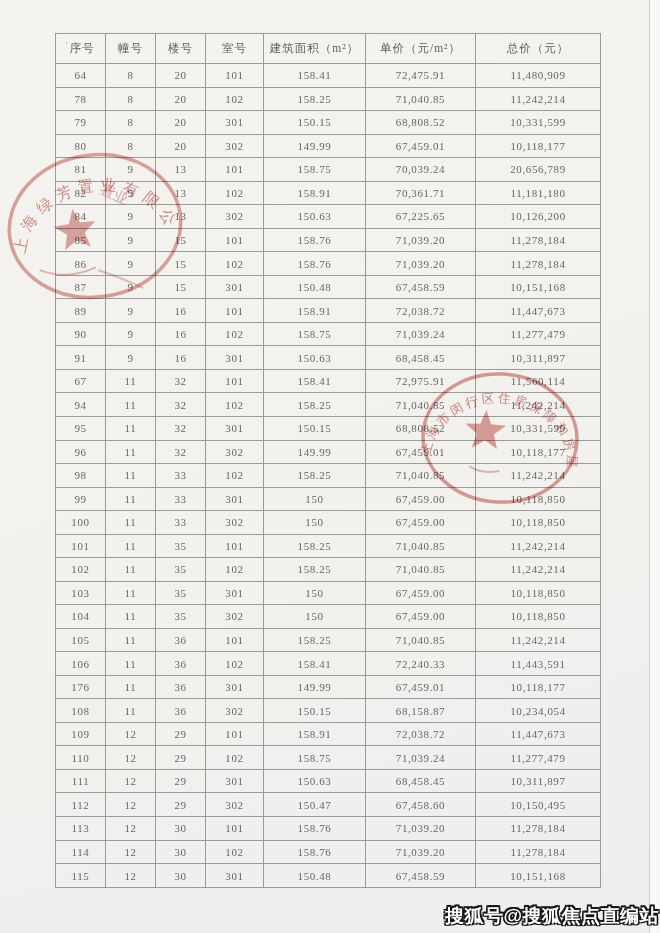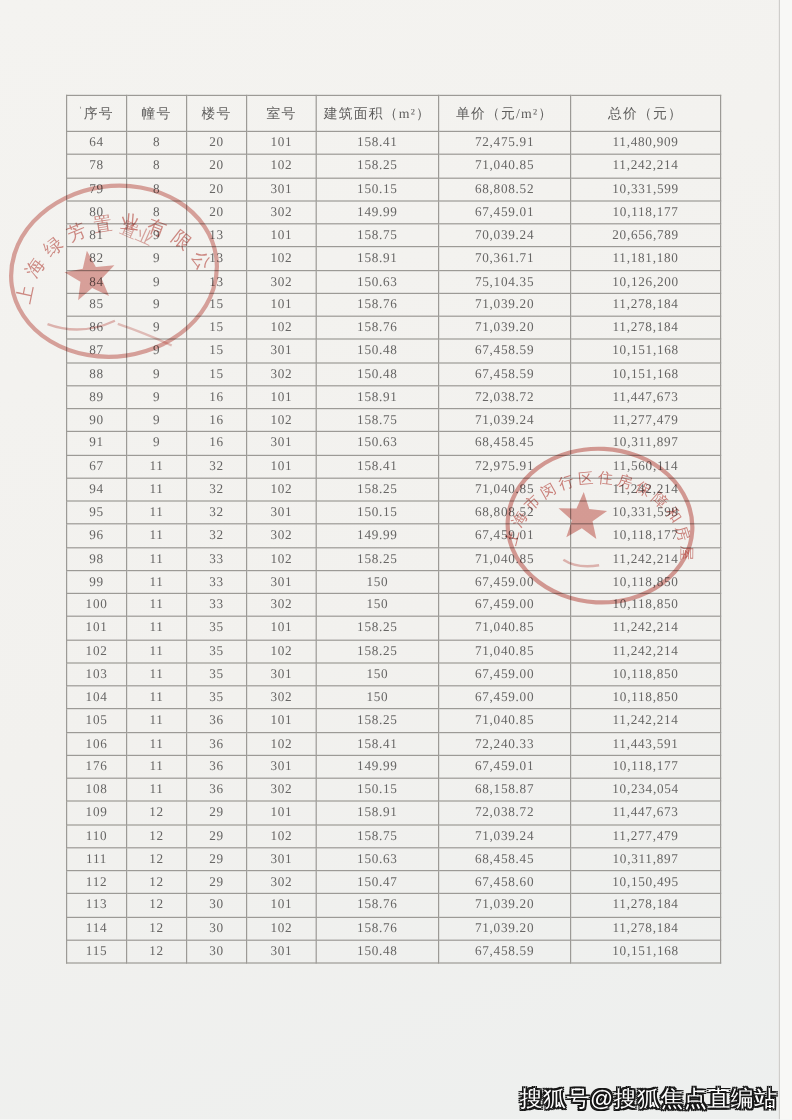--- a/index.html
+++ b/index.html
@@ -14,24 +14,23 @@
 
   
   .page-edge{
     position:absolute; top:0; right:0; width:11px; height:100%;
     background:#f8f8f6; border-left:1px solid #cfcecb;
   }
 
   
   table.price-table{
     position:absolute; left:55px; top:33px;
-    width:545px; height:724px;
+    width:545px; height:855px;
     border-collapse:collapse; table-layout:fixed;
     background:transparent;
-    margin-top:46px;
   }
   .price-table th, .price-table td{
     border:1px solid #9c9a96;
     text-align:center; vertical-align:middle;
     color:#676665; font-weight:normal;
     white-space:nowrap; overflow:hidden;
   }
   .price-table th{
     height:30px; font-size:11.5px; letter-spacing:1px; color:#5f5e5d;
   }
@@ -42,23 +41,23 @@
 
   
   .stamp{
     position:absolute; pointer-events:none;
     mix-blend-mode:multiply; z-index:3;
   }
   .stamp text{ font-family:"Liberation Serif", serif; }
 
   
   .watermark{
-    position:absolute; right:12px; bottom:4px; z-index:5;
+    position:absolute; right:1px; bottom:4px; z-index:5;
     font-family:"Liberation Sans", sans-serif;
-    font-size:19px; font-weight:normal; letter-spacing:0.5px;
+    font-size:19px; font-weight:bold; letter-spacing:0.5px;
     color:#ffffff; transform:scaleY(0.97);
     text-shadow:
       -1.5px -1.5px 0 #161616, 1.5px -1.5px 0 #161616,
       -1.5px 1.5px 0 #161616, 1.5px 1.5px 0 #161616,
       -1.5px 0 0 #161616, 1.5px 0 0 #161616,
       0 -1.5px 0 #161616, 0 1.5px 0 #161616;
   }
 </style>
 </head>
 <body>
@@ -142,21 +141,21 @@
           <td>158.91</td>
           <td>70,361.71</td>
           <td>11,181,180</td>
         </tr>
         <tr>
           <td>84</td>
           <td>9</td>
           <td>13</td>
           <td>302</td>
           <td>150.63</td>
-          <td>75,104.35</td>
+          <td>67,225.65</td>
           <td>10,126,200</td>
         </tr>
         <tr>
           <td>85</td>
           <td>9</td>
           <td>15</td>
           <td>101</td>
           <td>158.76</td>
           <td>71,039.20</td>
           <td>11,278,184</td>
@@ -168,29 +167,20 @@
           <td>102</td>
           <td>158.76</td>
           <td>71,039.20</td>
           <td>11,278,184</td>
         </tr>
         <tr>
           <td>87</td>
           <td>9</td>
           <td>15</td>
           <td>301</td>
-          <td>150.48</td>
-          <td>67,458.59</td>
-          <td>10,151,168</td>
-        </tr>
-        <tr>
-          <td>88</td>
-          <td>9</td>
-          <td>15</td>
-          <td>302</td>
           <td>150.48</td>
           <td>67,458.59</td>
           <td>10,151,168</td>
         </tr>
         <tr>
           <td>89</td>
           <td>9</td>
           <td>16</td>
           <td>101</td>
           <td>158.91</td>

